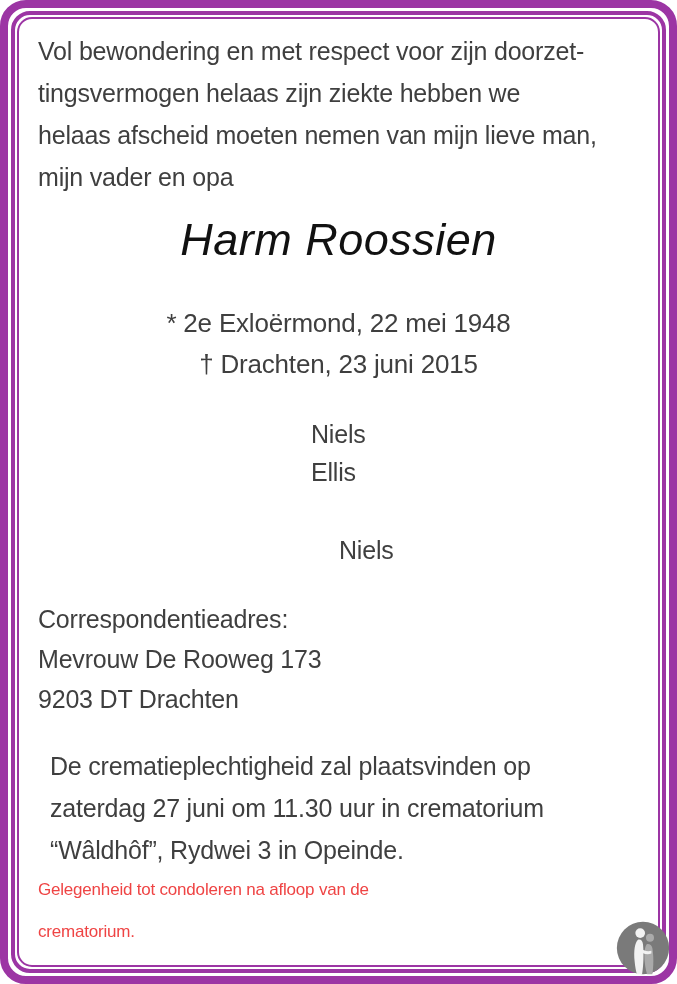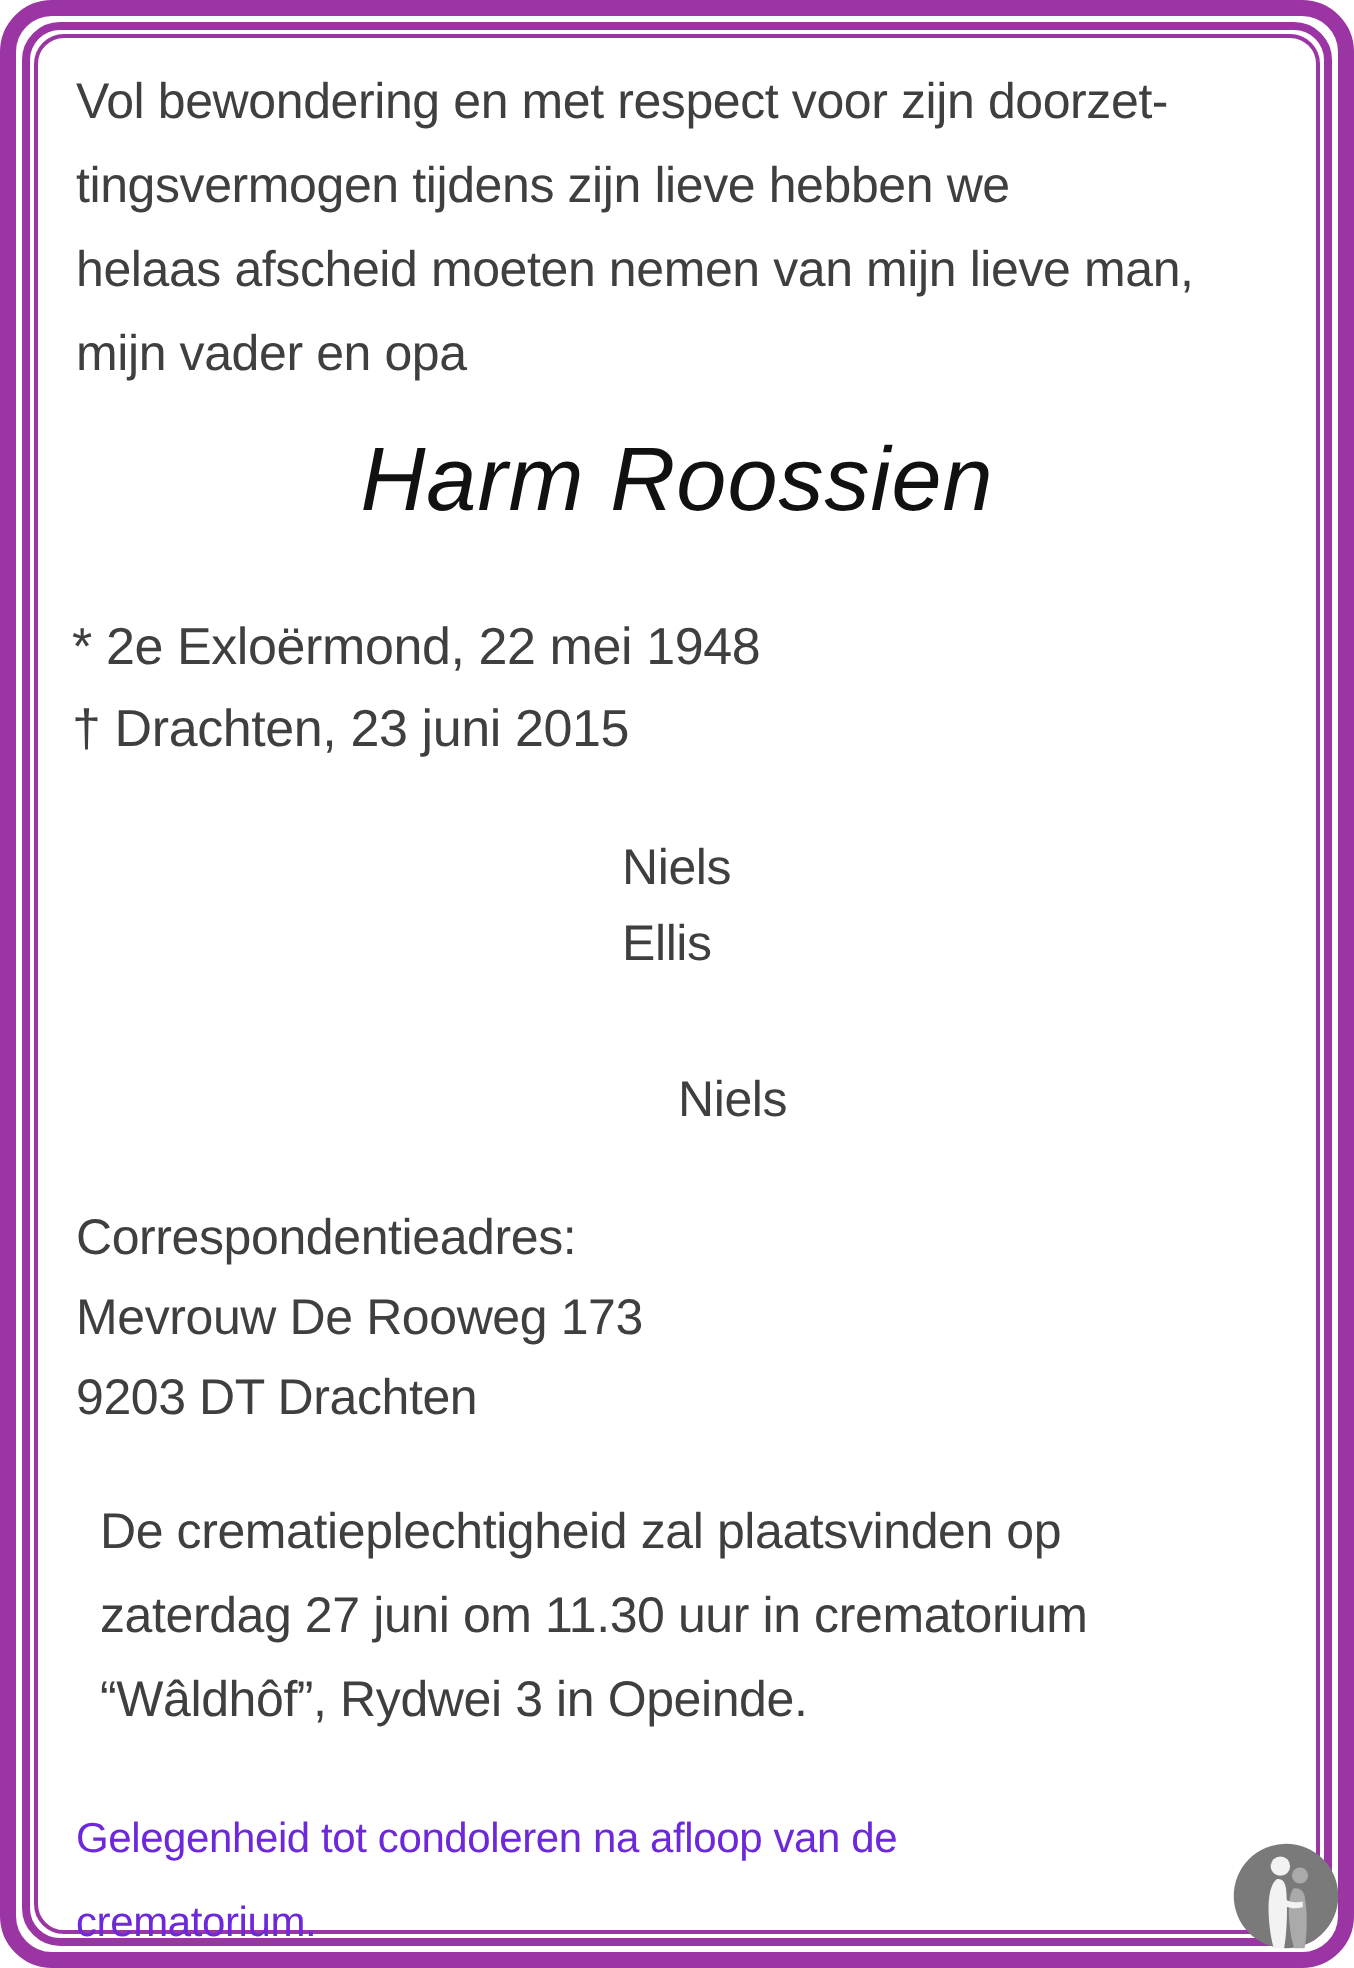--- a/index.html
+++ b/index.html
@@ -69,25 +69,24 @@
     font-size: 45px;
     line-height: 50px;
     color: #111111;
     letter-spacing: 0.5px;
   }
   .dates {
     position: absolute;
     top: 284px;
     left: 0;
     width: 100%;
-    text-align: left;
+    text-align: center;
     font-size: 26px;
     line-height: 41px;
     color: #3f3f3f;
-    margin-left: 17px;
   }
   .relatives {
     position: absolute;
     top: 396px;
     left: 292px;
     font-size: 25px;
     line-height: 38px;
     color: #3f3f3f;
   }
   .relative-indent {
@@ -108,24 +107,23 @@
     left: 19px;
     font-size: 25px;
     line-height: 42px;
     color: #3f3f3f;
     margin-left: 12px;
   }
   .condolence {
     position: absolute;
     top: 850px;
     left: 19px;
-    font-size: 21px;
+    font-size: 17px;
     line-height: 42px;
-    color: #6d28d9;
-    margin-top: 30px;
+    color: #ef4444;
   }
   .logo {
     position: absolute;
     right: 6px;
     bottom: 8px;
     width: 56px;
     height: 56px;
     z-index: 5;
   }
 </style>
@@ -135,21 +133,21 @@
 <div class="card">
 
   <div class="frame-outer"></div>
   <div class="frame-mid"></div>
   <div class="frame-inner"></div>
 
   <div class="content">
 
     <div class="intro">
       <div class="line">Vol bewondering en met respect voor zijn doorzet-</div>
-      <div class="line">tingsvermogen tijdens zijn lieve hebben we</div>
+      <div class="line">tingsvermogen helaas zijn ziekte hebben we</div>
       <div class="line">helaas afscheid moeten nemen van mijn lieve man,</div>
       <div class="line">mijn vader en opa</div>
     </div>
 
     <div class="deceased-name">Harm Roossien</div>
 
     <div class="dates">
       <div class="line">* 2e Exloërmond, 22 mei 1948</div>
       <div class="line">† Drachten, 23 juni 2015</div>
     </div>

